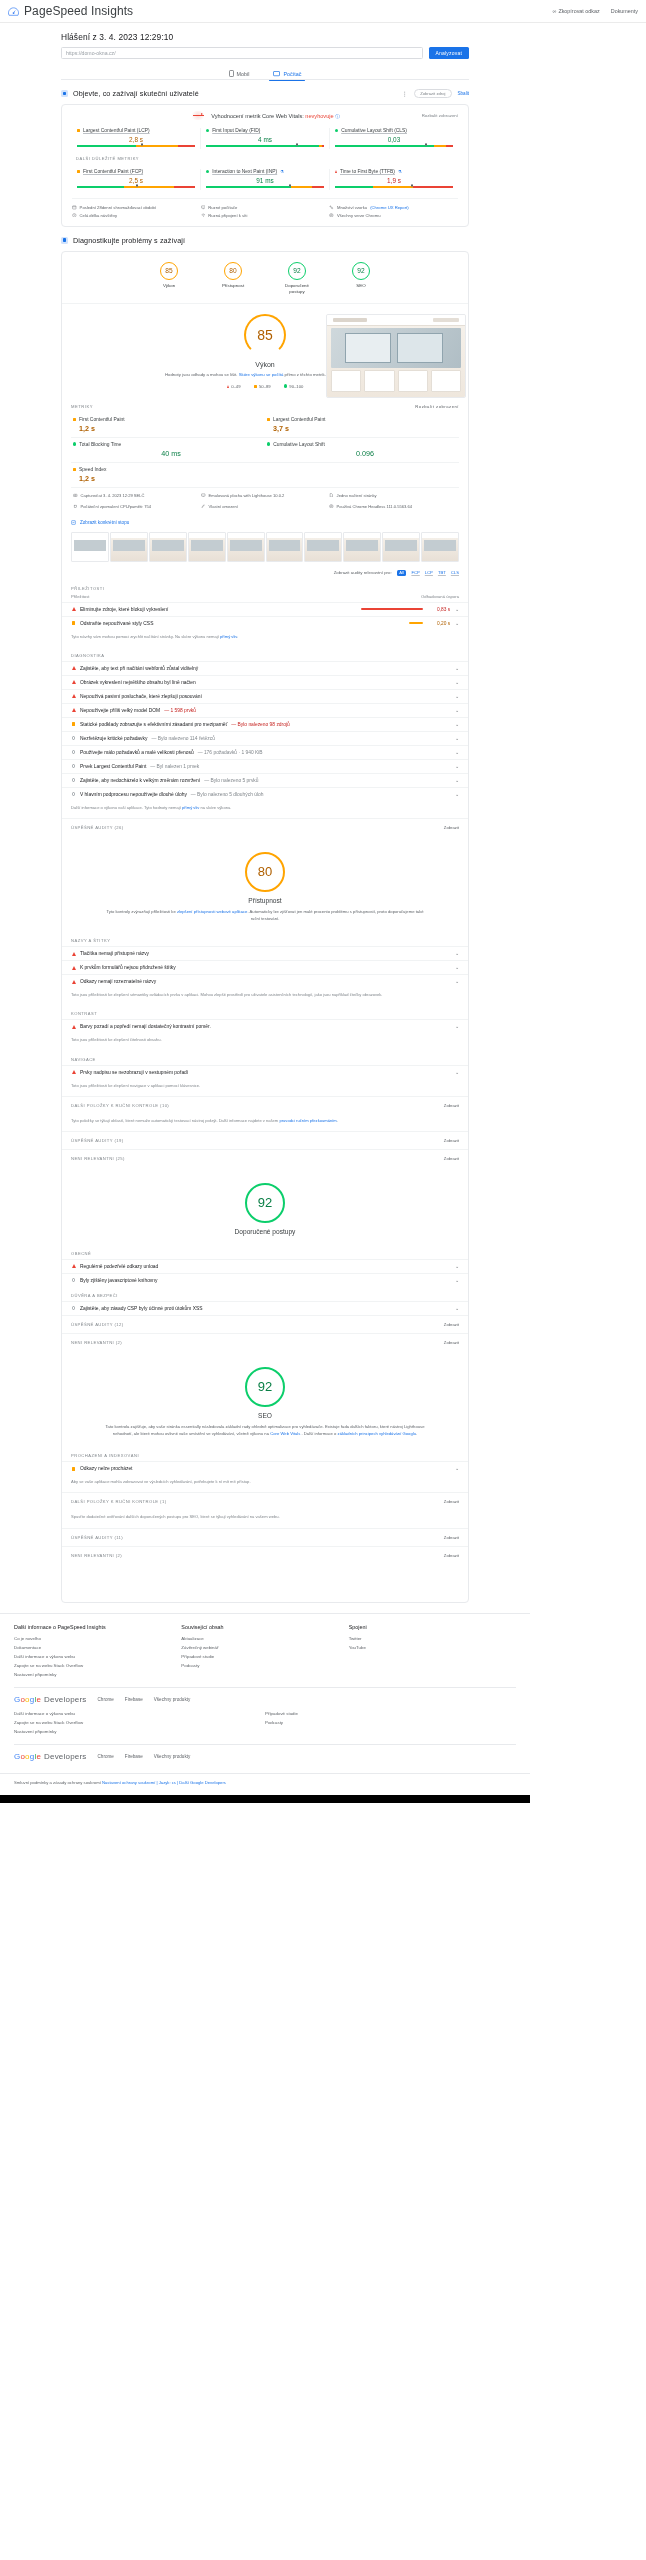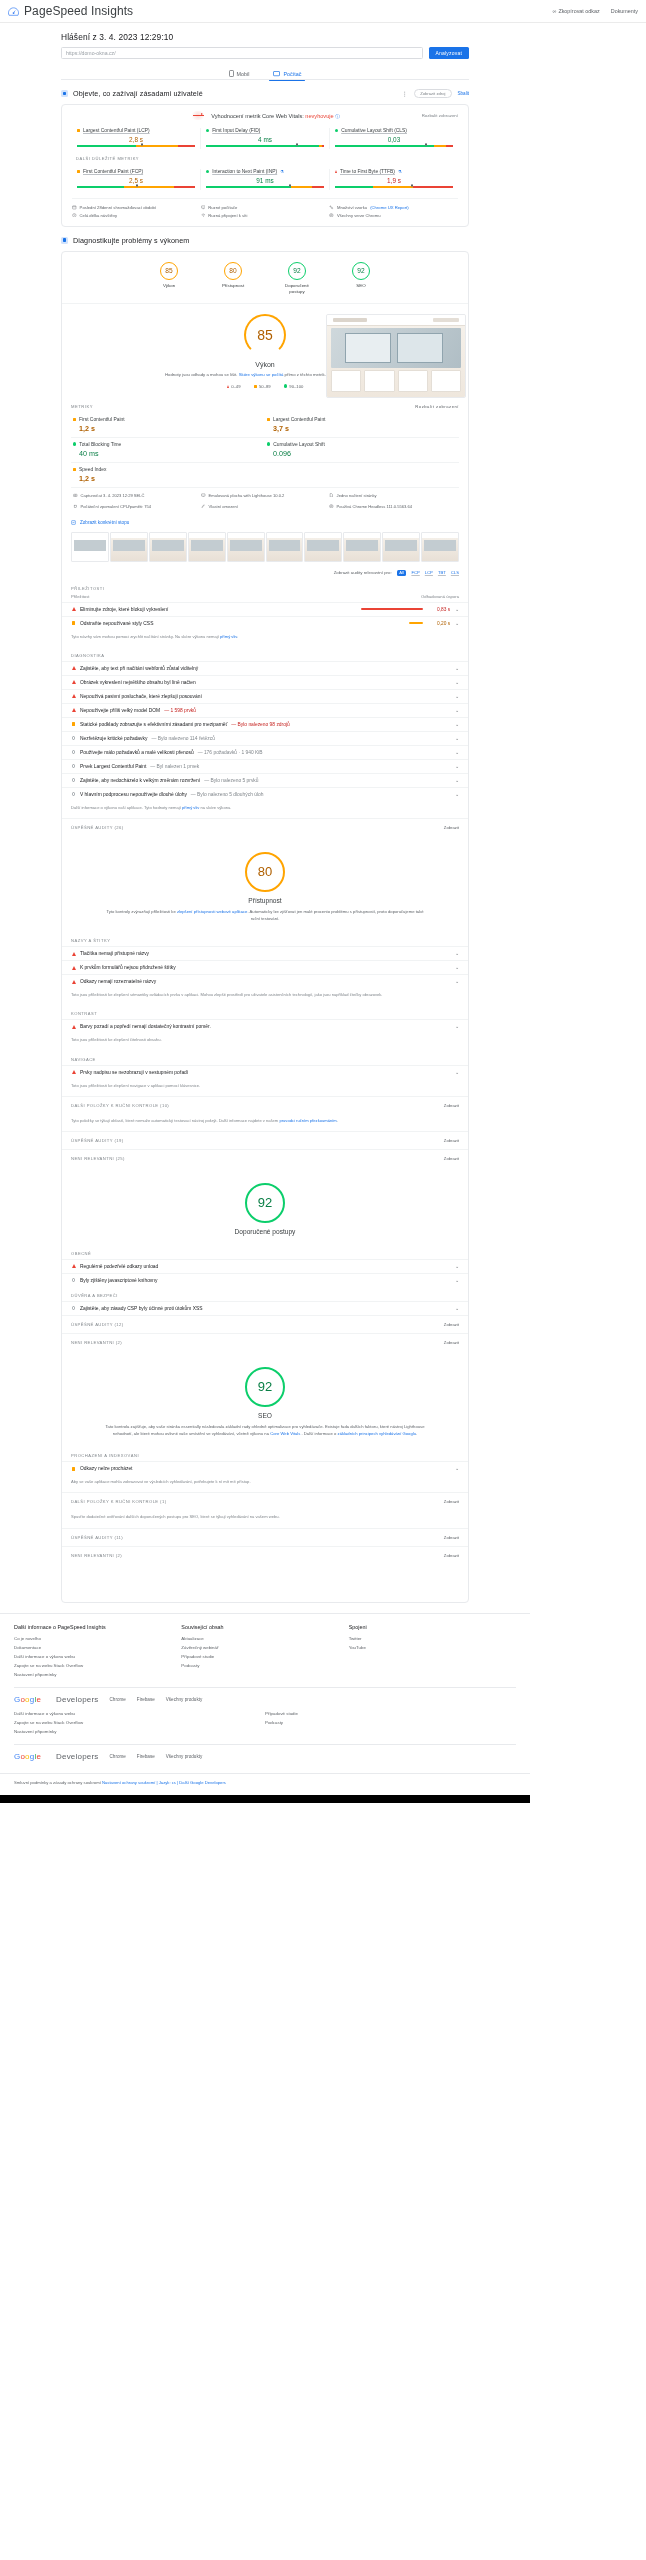--- a/index.html
+++ b/index.html
@@ -140,21 +140,21 @@
   .sa-cards div{ flex:1; background:#fff; border:1px solid #e4ded6; border-radius:1px;}
 
   
   .panel { padding: 7px 9px 0 9px; }
   .panel-head { display:flex; align-items:center; font-size: 4.2px; color: #80868b; letter-spacing: .5px; }
   .panel-head .right { margin-left:auto; color:#5f6368; font-size:4.2px;}
   .mgrid { display: flex; flex-wrap: wrap; margin-top: 4px; }
   .mcell { width: 50%; padding: 4px 2px 4px 2px; border-bottom: 1px solid #f1f3f4; }
   .mcell .t { display:flex; align-items:center; gap:3px; font-size:4.9px; color:#3c4043;}
   .mcell .v { font-size: 7.2px; margin-top: 2px; margin-left: 6px;}
-  .v.orange { color:#b06000;font-weight:bold; } .v.green { color:#0a7f46; }
+  .v.orange { color:#b06000;font-weight:bold; } .v.green { color:#0a7f46;text-align:center; }
 
   .meta-row { display: flex; padding: 5px 2px 6px 2px; }
   .meta-row .c { flex: 1; display:flex; align-items:center; gap:3px; font-size: 4.1px; color:#5f6368; }
 
   .capturebar { display:flex; align-items:center; gap:4px; padding: 5px 9px; font-size:4.6px; color:#1a73e8;}
   .capturebar .bicon{width:5px;height:5px;}
 
   
   .filmstrip { display:flex; gap:1px; padding: 2px 9px 4px 9px; }
   .frame { flex:1; height: 30px; border:1px solid #e8eaed; border-radius:1px; overflow:hidden; background:#fff; }
@@ -208,21 +208,21 @@
 
   
   .footer { border-top: 1px solid #e8eaed; margin-top: 10px; padding: 10px 14px 12px 14px; background:#fff;}
   .foot-cols { display:flex; gap: 0px; }
   .fcol { flex: 1; }
   .fcol h4 { font-size: 5.4px; color:#202124; font-weight:400; margin-bottom: 4px;}
   .fcol a { display:block; font-size: 4.4px; color:#5f6368; padding: 2px 0; text-decoration:none;}
   .foot-bar { border-top:1px solid #e8eaed; margin-top: 8px; padding-top: 7px; display:flex; align-items:center; gap: 11px;}
   .gdev { font-size: 8px; letter-spacing:.2px;}
   .gdev .g1{color:#4285f4}.gdev .g2{color:#ea4335}.gdev .g3{color:#fbbc05}.gdev .g4{color:#4285f4}.gdev .g5{color:#34a853}.gdev .g6{color:#ea4335}
-  .gdev .dev { color:#5f6368; margin-left:15px; }
+  .gdev .dev { color:#5f6368; margin-left:3px; }
   .foot-bar a { font-size:4.6px; color:#5f6368; text-decoration:none;}
   .foot-links2 { padding-top: 5px; }
   .foot-links2 a { display:block; font-size:4.4px; color:#5f6368; padding:2px 0; text-decoration:none;}
   .two-col-foot { display:flex; }
   .two-col-foot > div { flex:1; }
   .bottom-strip { border-top:1px solid #e8eaed; padding: 6px 14px 10px 14px; font-size:4.2px; color:#5f6368;}
   .bottom-strip a { color:#1a73e8; }
   .blackbar { height: 8px; background: #000; }
 </style>
 </head>
@@ -269,21 +269,21 @@
       <svg width="7" height="6" viewBox="0 0 14 12">
         <rect x="1" y="1" width="12" height="8.5" rx="1" fill="none" stroke="#1a73e8" stroke-width="1.4"></rect>
       </svg>
       <span>Počítač</span>
     </div>
   </div>
   <div class="tabs-rule"></div>
 
   <div class="sect-head">
     <span class="sect-icon"></span>
-    <span class="sect-title">Objevte, co zažívají zásadami uživatelé</span>
+    <span class="sect-title">Objevte, co zažívají skuteční uživatelé</span>
     <span class="sect-actions">
       <span class="dots">⋮</span>
       <span class="pill">Zobrazit zdroj</span>
       <span class="mini-link">Sbalit</span>
     </span>
   </div>
 
   <div class="card cwv">
     <div class="cwv-top">
       <span class="fail-badge">
@@ -434,21 +434,21 @@
                 <circle cx="8" cy="8" r="2.3" fill="none" stroke="#5f6368" stroke-width="1.4"></circle>
               </svg>
           <span>Všechny verze Chromu</span>
         </div>
       </div>
     </div>
   </div>
 
   <div class="sect-head">
     <span class="sect-icon"></span>
-    <span class="sect-title">Diagnostikujte problémy s výkonem</span>
+    <span class="sect-title">Diagnostikujte problémy s zažívají</span>
   </div>
 
   <div class="card">
 
     <div class="scorestrip">
       <div class="gauge-s">
         <div class="ring orange">85</div>
         <div class="gauge-cap">Výkon</div>
       </div>
       <div class="gauge-s">

